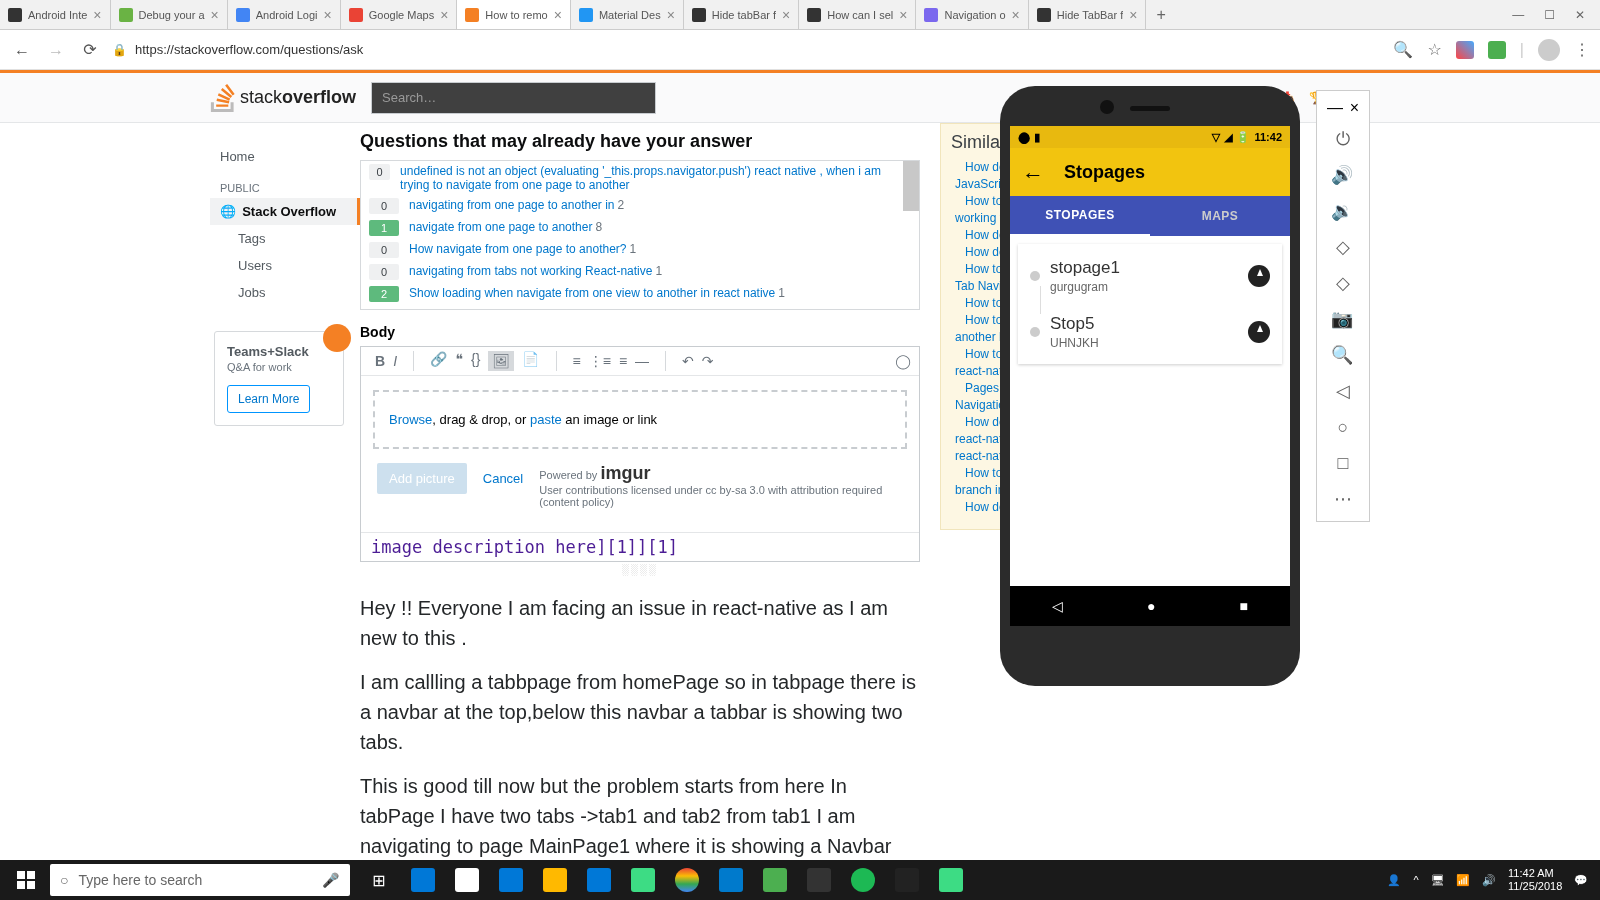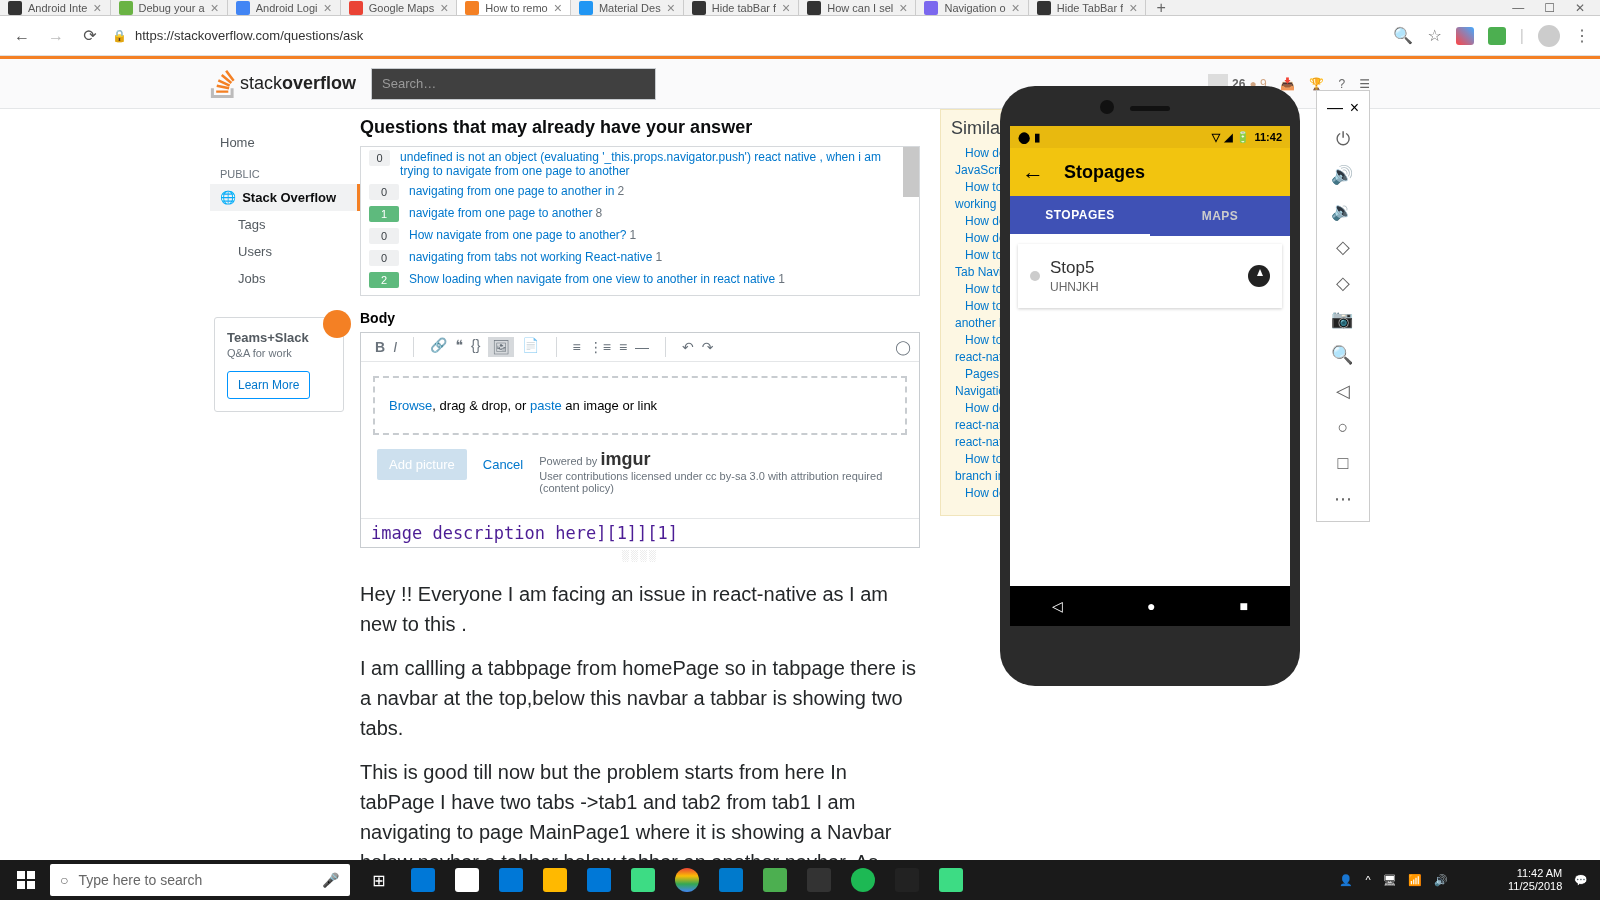--- a/index.html
+++ b/index.html
@@ -1,19 +1,19 @@
 <!DOCTYPE html>
 <html><head>
 <meta charset="utf-8">
 <style>
 * { margin: 0; padding: 0; box-sizing: border-box; font-family: Arial, Helvetica, sans-serif; }
 body { background: #fff; overflow: hidden; width: 1600px; height: 900px; position: relative; }
 
 
-.tab-bar { height: 16px; background: #f1f1f1; display: flex; align-items: center; border-bottom: 1px solid #ccc; }
+.tab-bar { height: 30px; background: #f1f1f1; display: flex; align-items: center; border-bottom: 1px solid #ccc; }
 .browser-tab { display: flex; align-items: center; padding: 0 8px; height: 100%; border-right: 1px solid #ccc; font-size: 11px; color: #555; max-width: 140px; gap: 6px; }
 .browser-tab.active { background: #fff; }
 .favicon { width: 14px; height: 14px; border-radius: 2px; flex-shrink: 0; }
 .tab-title { white-space: nowrap; overflow: hidden; text-overflow: ellipsis; flex: 1; }
 .tab-close { font-size: 14px; color: #888; cursor: pointer; }
 .new-tab { padding: 0 10px; font-size: 16px; color: #666; }
 .window-controls { margin-left: auto; display: flex; gap: 20px; padding: 0 15px; color: #666; font-size: 12px; }
 
 .address-bar { height: 40px; display: flex; align-items: center; padding: 0 10px; gap: 10px; border-bottom: 1px solid #e0e0e0; }
 .nav-btn { width: 24px; text-align: center; color: #555; font-size: 16px; }
@@ -116,21 +116,21 @@
 .emu-tool-btn { width:100%; height:36px; display:flex; align-items:center; justify-content:center; color:#616161; font-size:18px;}
 
 
 .taskbar { position: absolute; bottom: 0; left: 0; right: 0; height: 40px; background: #1a1a1a; display: flex; align-items: center; padding: 0 4px; }
 .win-btn { width: 44px; height: 40px; display: flex; align-items: center; justify-content: center; color: #fff; }
 .search-box { height: 32px; width: 300px; background: #fff; border-radius: 2px; display: flex; align-items: center; padding: 0 10px; gap: 10px; color: #666; font-size: 14px; margin-left:2px;}
 .task-icons { display: flex; gap: 2px; margin-left: 8px; }
 .task-icon { width: 42px; height: 40px; display: flex; align-items: center; justify-content: center; }
 .task-icon-inner { width:24px; height:24px; border-radius:3px;}
 .tray { margin-left: auto; display: flex; align-items: center; gap: 12px; color: #fff; font-size: 11px; padding-right: 8px; }
-.tray-time { text-align: right; line-height: 1.2; margin-left: 48px; }
+.tray-time { line-height: 1.2; }
 
 .preview-img { margin-top:10px; height:110px; background:#f4f4f4; border:1px solid #ddd; overflow:hidden;}
 
 </style>
 </head>
 <body>
 
 <div class="tab-bar">
   <div class="browser-tab">
       <span class="favicon" style="background:#333"></span>
@@ -395,20 +395,29 @@
       <span>Stopages</span>
     </div>
     <div class="emu-tabs">
       <div class="emu-tab active">STOPAGES</div>
       <div class="emu-tab">MAPS</div>
     </div>
     <div class="emu-card" id="emu-list">
         <div class="emu-row">
           <span class="emu-dot "></span>
     <div class="emu-row-text">
+            <div class="emu-row-title">stopage1</div>
+            <div class="emu-row-sub">gurgugram</div>
+          </div>
+    <span class="emu-compass"></span>
+    <span class="emu-line"></span>
+        </div>
+        <div class="emu-row">
+          <span class="emu-dot "></span>
+    <div class="emu-row-text">
             <div class="emu-row-title">Stop5</div>
             <div class="emu-row-sub">UHNJKH</div>
           </div>
     <span class="emu-compass"></span>
     </div>
       </div>
     <div class="emu-navbar">
       <span class="emu-nav-icon">◁</span>
       <span class="emu-nav-icon">●</span>
       <span class="emu-nav-icon">■</span>

